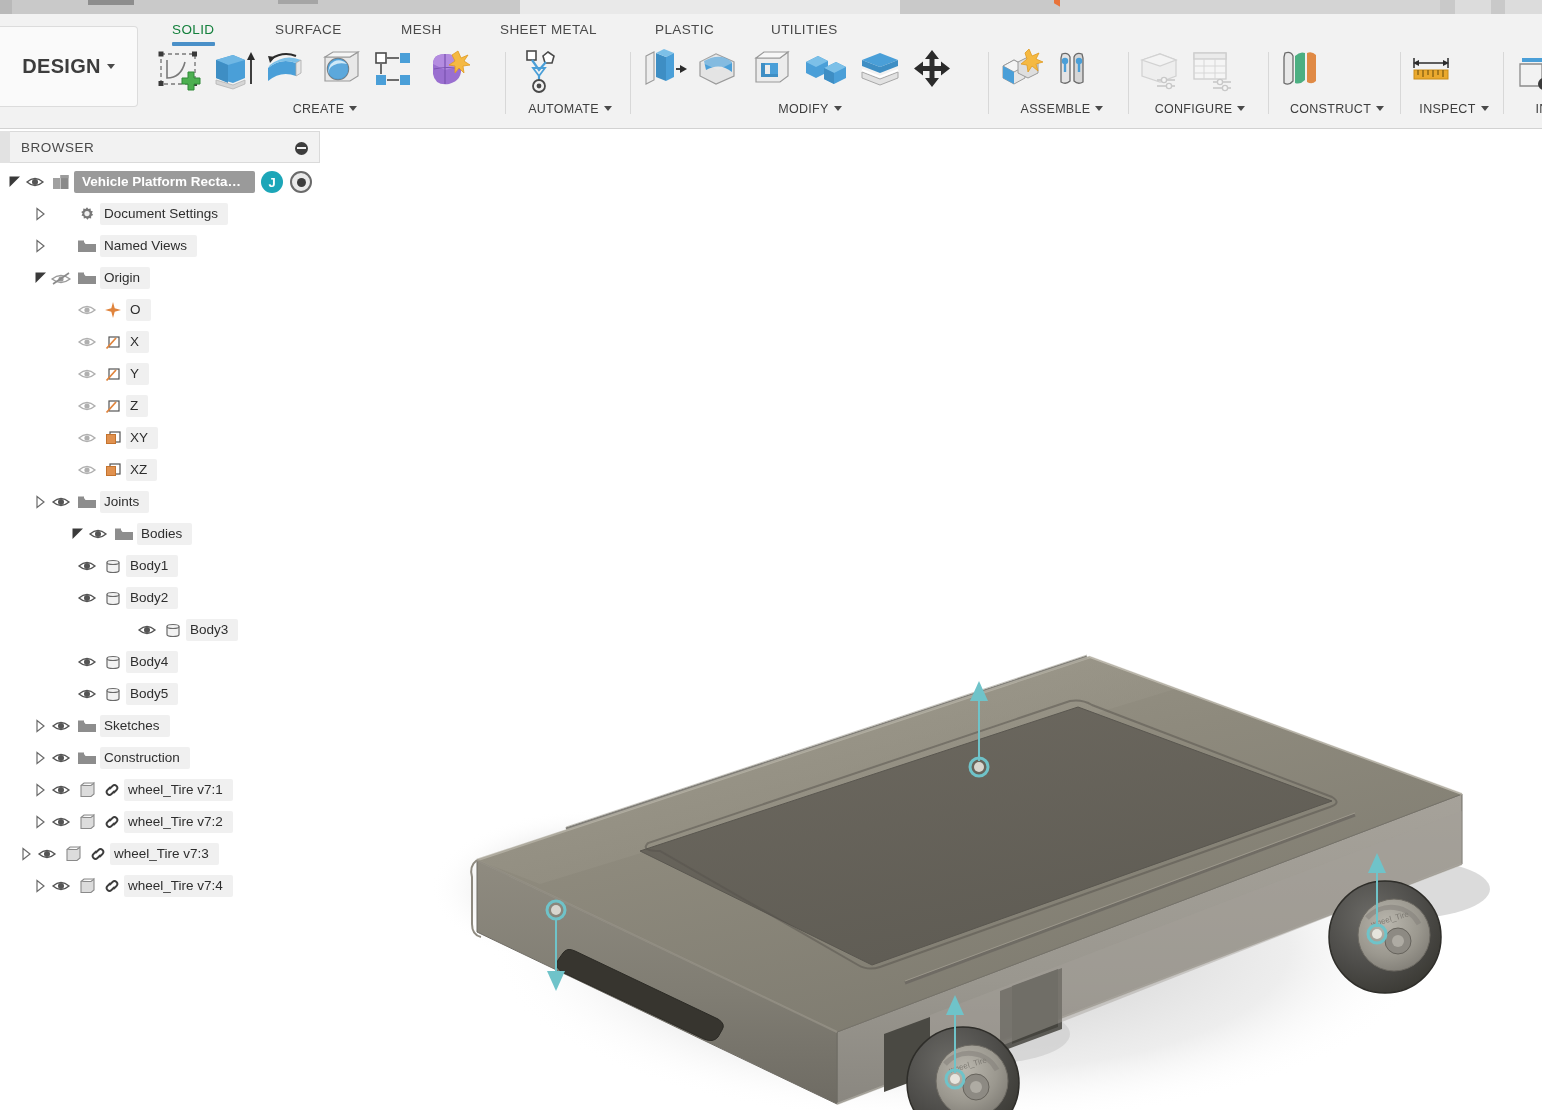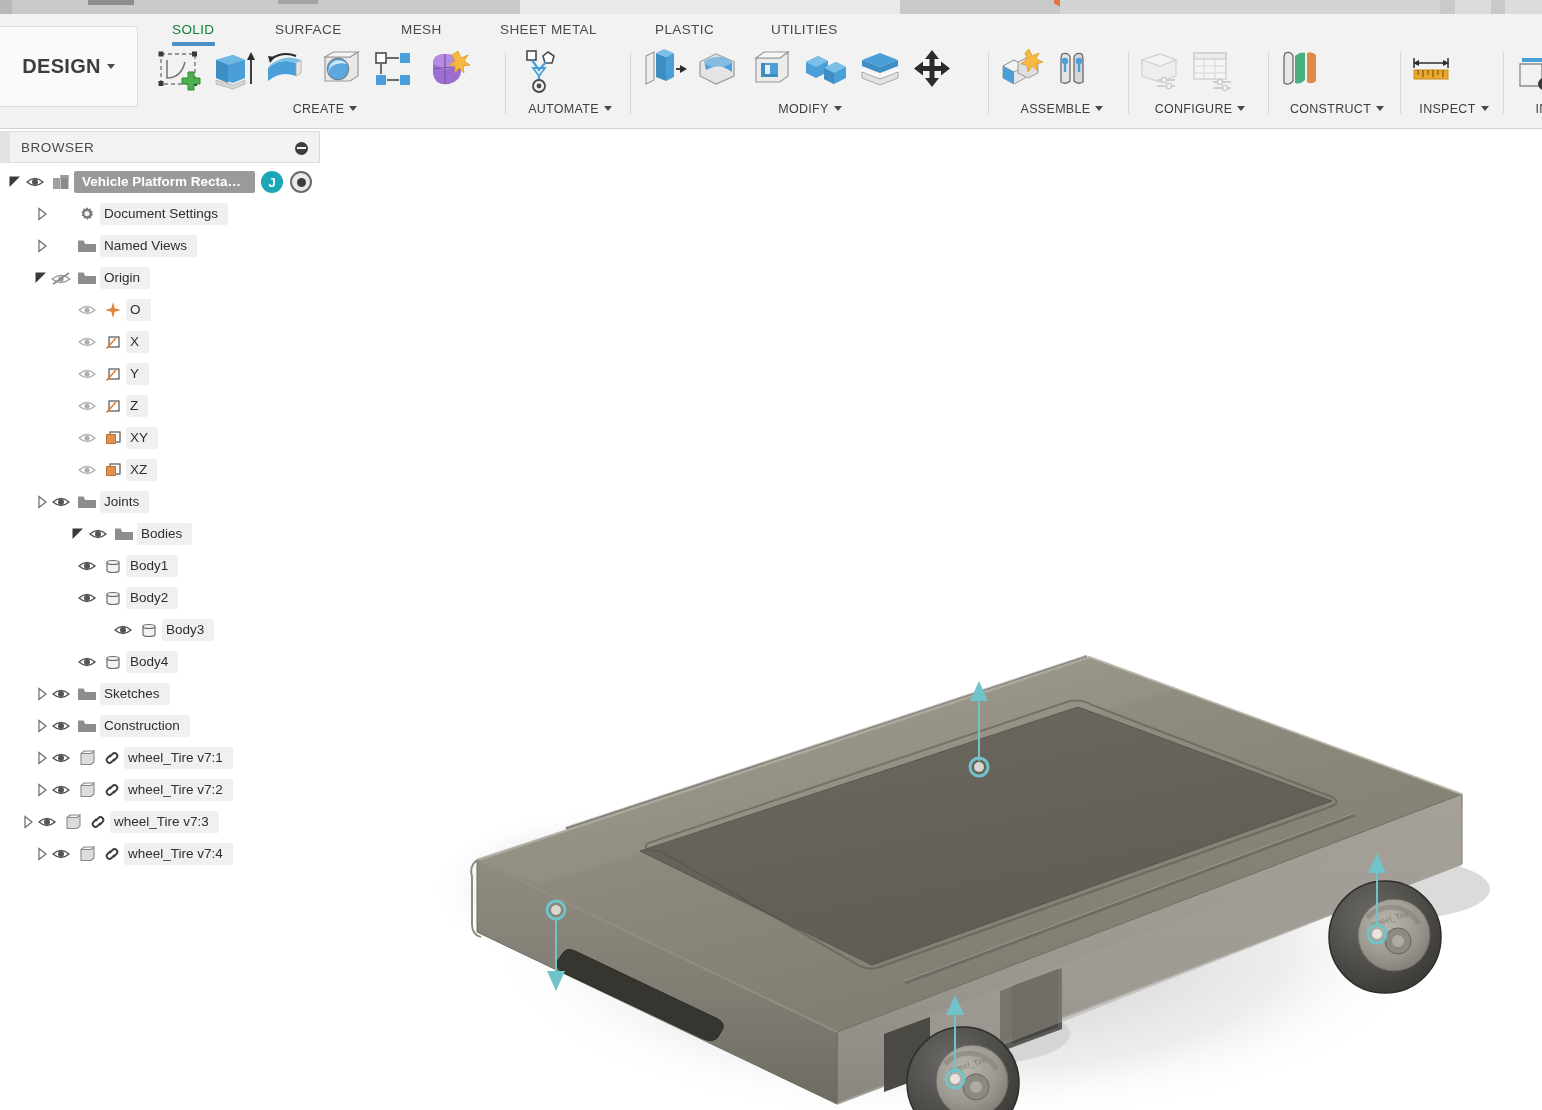--- a/index.html
+++ b/index.html
@@ -88,21 +88,21 @@
     position: absolute; right: 11px; top: 10px; width: 13px; height: 13px;
     border-radius: 50%; background: #3d3d3d;
   }
   .browser-min::before {
     content:""; position:absolute; left:2px; right:2px; top:5px; height:2px; background:#f2f2f2;
   }
 
   .tree { position: absolute; left: 0; top: 166px; width: 381px; }
   .trow {
     position: relative; height: 32px; display: flex; align-items: center;
-    font-size: 13.5px; color: #2e2e2e; white-space: nowrap; text-align: right;
+    font-size: 13.5px; color: #2e2e2e; white-space: nowrap;
   }
   .twist { width: 14px; height: 14px; position: relative; flex: 0 0 auto; }
   .eye { width: 26px; flex: 0 0 auto; display:flex; align-items:center; justify-content:center; }
   .nodeicon { width: 26px; flex: 0 0 auto; display:flex; align-items:center; justify-content:center; }
   .linkicon { width: 24px; flex: 0 0 auto; display:flex; align-items:center; justify-content:center; }
   .tlabel {
     background: #f0f0f0; padding: 4px 10px 5px 4px; border-radius: 2px; line-height: 1;
   }
   .trow.selected .tlabel { background: #9a9a9a; color: #ffffff; font-weight: bold; padding-left: 8px; padding-right: 14px; }
   .jbadge {
@@ -775,21 +775,21 @@
           </svg>
         </div>
         <div class="nodeicon">
           <svg width="18" height="17" viewBox="0 0 18 17">
             <path d="M3 4.5 Q3 2.5 9 2.5 Q15 2.5 15 4.5 L15 12.5 Q15 14.5 9 14.5 Q3 14.5 3 12.5 Z" fill="#f2f2f2" stroke="#6a6a6a" stroke-width="1.2"></path>
             <path d="M3 4.5 Q3 6.5 9 6.5 Q15 6.5 15 4.5" fill="none" stroke="#6a6a6a" stroke-width="1.1"></path>
           </svg>
         </div>
         <div class="tlabel">Body2</div>
       </div>
-      <div class="trow" style="padding-left: 96px;">
+      <div class="trow" style="padding-left: 96px; margin-left: 24px;">
         <div class="twist"></div>
         <div class="eye">
           <svg width="18" height="14" viewBox="0 0 18 14">
             <path d="M1 7 Q9 0 17 7 Q9 14 1 7 Z" fill="none" stroke="#555" stroke-width="1.4"></path>
             <circle cx="9" cy="7" r="3" fill="#555"></circle>
           </svg>
         </div>
         <div class="nodeicon">
           <svg width="18" height="17" viewBox="0 0 18 17">
             <path d="M3 4.5 Q3 2.5 9 2.5 Q15 2.5 15 4.5 L15 12.5 Q15 14.5 9 14.5 Q3 14.5 3 12.5 Z" fill="#f2f2f2" stroke="#6a6a6a" stroke-width="1.2"></path>
@@ -806,20 +806,36 @@
             <circle cx="9" cy="7" r="3" fill="#555"></circle>
           </svg>
         </div>
         <div class="nodeicon">
           <svg width="18" height="17" viewBox="0 0 18 17">
             <path d="M3 4.5 Q3 2.5 9 2.5 Q15 2.5 15 4.5 L15 12.5 Q15 14.5 9 14.5 Q3 14.5 3 12.5 Z" fill="#f2f2f2" stroke="#6a6a6a" stroke-width="1.2"></path>
             <path d="M3 4.5 Q3 6.5 9 6.5 Q15 6.5 15 4.5" fill="none" stroke="#6a6a6a" stroke-width="1.1"></path>
           </svg>
         </div>
         <div class="tlabel">Body4</div>
+      </div>
+      <div class="trow" style="padding-left: 60px;">
+        <div class="twist"></div>
+        <div class="eye">
+          <svg width="18" height="14" viewBox="0 0 18 14">
+            <path d="M1 7 Q9 0 17 7 Q9 14 1 7 Z" fill="none" stroke="#555" stroke-width="1.4"></path>
+            <circle cx="9" cy="7" r="3" fill="#555"></circle>
+          </svg>
+        </div>
+        <div class="nodeicon">
+          <svg width="18" height="17" viewBox="0 0 18 17">
+            <path d="M3 4.5 Q3 2.5 9 2.5 Q15 2.5 15 4.5 L15 12.5 Q15 14.5 9 14.5 Q3 14.5 3 12.5 Z" fill="#f2f2f2" stroke="#6a6a6a" stroke-width="1.2"></path>
+            <path d="M3 4.5 Q3 6.5 9 6.5 Q15 6.5 15 4.5" fill="none" stroke="#6a6a6a" stroke-width="1.1"></path>
+          </svg>
+        </div>
+        <div class="tlabel">Body5</div>
       </div>
       <div class="trow" style="padding-left: 34px;">
         <div class="twist"><svg width="12" height="14" viewBox="0 0 12 14">
             <path d="M3 1.5 L10 7 L3 12.5 Z" fill="#ffffff" stroke="#6a6a6a" stroke-width="1.2"></path>
           </svg></div>
         <div class="eye">
           <svg width="18" height="14" viewBox="0 0 18 14">
             <path d="M1 7 Q9 0 17 7 Q9 14 1 7 Z" fill="none" stroke="#555" stroke-width="1.4"></path>
             <circle cx="9" cy="7" r="3" fill="#555"></circle>
           </svg>

